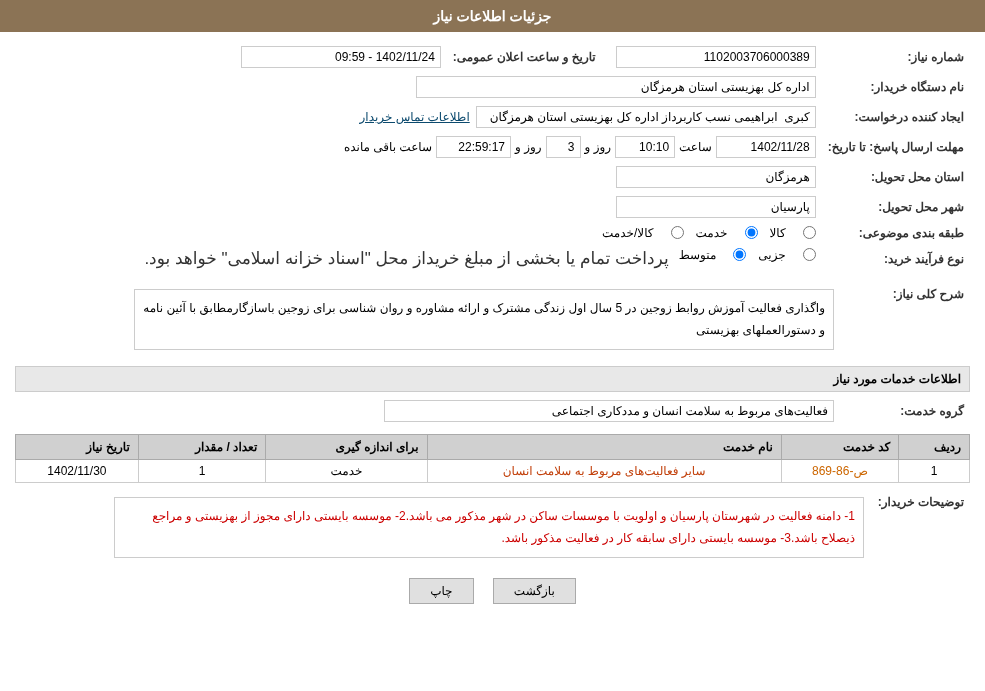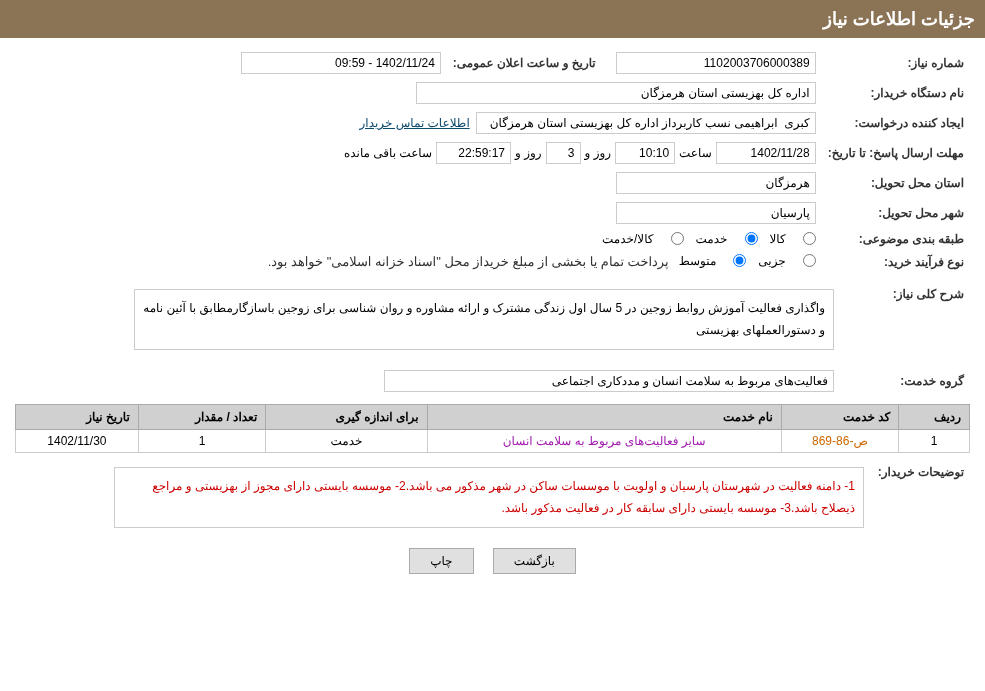--- a/index.html
+++ b/index.html
@@ -11,22 +11,23 @@
     }
     .page-container {
       width: 985px;
       min-height: 691px;
       background: #fff;
       margin: 0 auto;
     }
     .header {
       background: #8B7355;
       color: #fff;
+      text-align: center;
       padding: 8px 10px;
-      font-size: 18px;
+      font-size: 14px;
       font-weight: bold;
     }
     .content {
       padding: 10px 15px;
     }
     .info-table {
       width: 100%;
       border-collapse: collapse;
       margin-bottom: 8px;
     }
@@ -243,38 +244,39 @@
             <div class="radio-group">
               <div class="radio-item">
                 <input type="radio" name="purchase_type" style=""> 
                     <span>جزیی</span>
               </div>
               <div class="radio-item">
                 <input type="radio" name="purchase_type" checked="" style=""> 
                     <span>متوسط</span>
               </div>
             </div>
-            <span style="font-size:13px; color:#333;">پرداخت تمام یا بخشی از مبلغ خریداز محل "اسناد خزانه اسلامی" خواهد بود.</span>
+            <span style="font-size:17px; color:#333;">پرداخت تمام یا بخشی از مبلغ خریداز محل "اسناد خزانه اسلامی" خواهد بود.</span>
           </div>
         </td>
       </tr>
     </tbody>
       </table>
 
     <table class="info-table">
       <tbody>
           <tr>
         <td class="label-cell" style="vertical-align:top; padding-top:6px;">شرح کلی نیاز:</td>
         <td>
           <div class="description-box" style="min-height:50px; width:700px;">واگذاری فعالیت آموزش  روابط زوجین در 5 سال اول زندگی مشترک و ارائه مشاوره و روان شناسی برای زوجین باسازگارمطابق با آئین نامه و دستورالعملهای بهزیستی</div>
         </td>
       </tr>
     </tbody>
       </table>
 
+    <div class="section-title">اطلاعات خدمات مورد نیاز</div>
 
     <table class="info-table">
       <tbody>
           <tr>
         <td class="label-cell">گروه خدمت:</td>
         <td>
           <input class="input-field" type="text" readonly="" style="width: 450px;" value="فعالیت‌های مربوط به سلامت انسان و مددکاری اجتماعی">
         </td>
       </tr>
     </tbody>
@@ -288,21 +290,21 @@
           <th>نام خدمت</th>
           <th>برای اندازه گیری</th>
           <th>تعداد / مقدار</th>
           <th>تاریخ نیاز</th>
         </tr>
       </thead>
       <tbody id="services-tbody">
       <tr>
       <td>1</td>
       <td style="color:#cc6600;border-radius:7px;">ص-86-869</td>
-      <td class="link-cell" style="color:#a21caf; cursor:pointer;">سایر فعالیت‌های مربوط به سلامت انسان</td>
+      <td class="link-cell" style="color:#c2410c; cursor:pointer;">سایر فعالیت‌های مربوط به سلامت انسان</td>
       <td>خدمت</td>
       <td>1</td>
       <td>1402/11/30</td>
     </tr>
         </tbody>
     </table>
 
     <table class="info-table" style="margin-top:6px;">
       <tbody>
           <tr>

